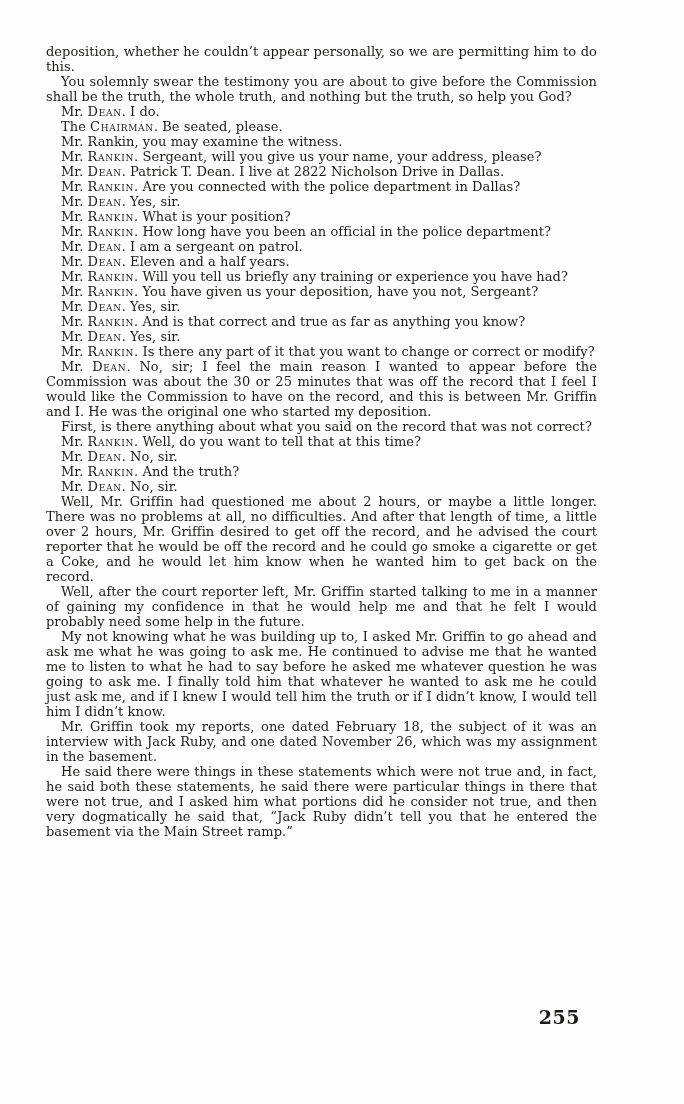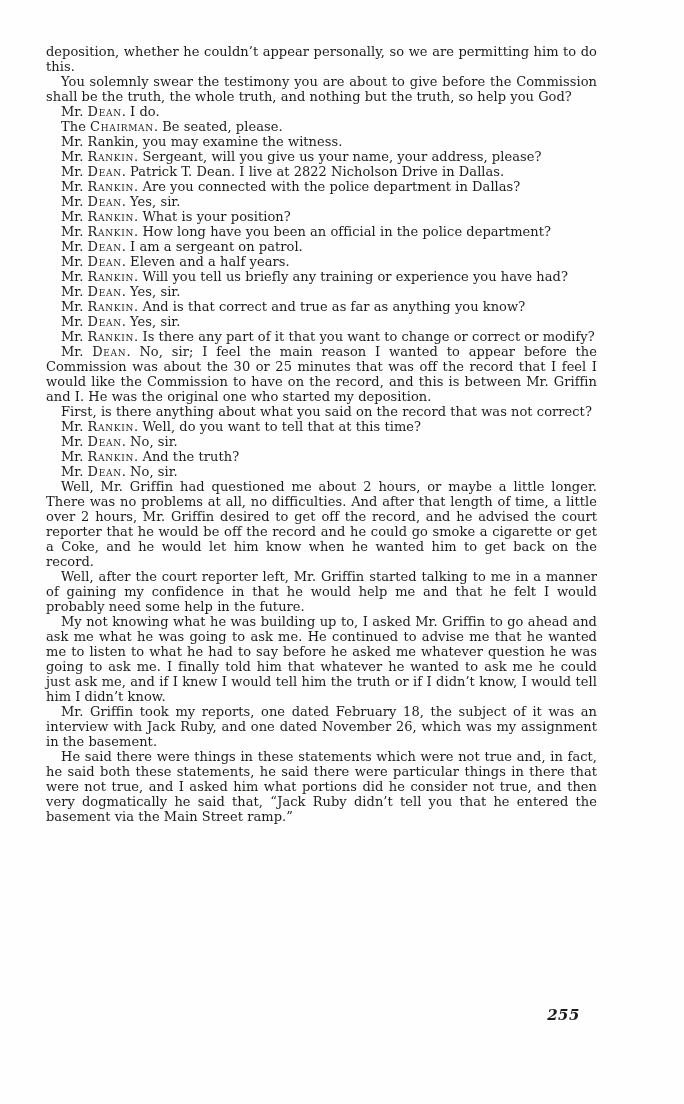--- a/index.html
+++ b/index.html
@@ -38,24 +38,23 @@
     text-indent: 15px;
   }
   .sc {
     font-variant: small-caps;
     letter-spacing: 0.7px;
   }
   .page-number {
     position: absolute;
     top: 1006px;
     right: 104px;
-    font-size: 15px;
+    font-size: 19px;
     font-weight: bold;
     letter-spacing: 0.5px;
-    font-style: italic;
   }
 </style>
 </head>
 <body>
 
 <div class="page">
   <div class="text-block">
       <p class="para"><span>deposition, whether he couldn’t appear personally, so we are permitting him to do this.</span></p>
       <p class="para indent"><span>You solemnly swear the testimony you are about to give before the Commission shall be the truth, the whole truth, and nothing but the truth, so help you God?</span></p>
       <p class="para indent"><span>Mr. </span><span class="sc">Dean</span><span>. I do.</span></p>
@@ -63,20 +62,21 @@
       <p class="para indent"><span>Mr. Rankin, you may examine the witness.</span></p>
       <p class="para indent"><span>Mr. </span><span class="sc">Rankin</span><span>. Sergeant, will you give us your name, your address, please?</span></p>
       <p class="para indent"><span>Mr. </span><span class="sc">Dean</span><span>. Patrick T. Dean.  I live at 2822 Nicholson Drive in Dallas.</span></p>
       <p class="para indent"><span>Mr. </span><span class="sc">Rankin</span><span>. Are you connected with the police department in Dallas?</span></p>
       <p class="para indent"><span>Mr. </span><span class="sc">Dean</span><span>. Yes, sir.</span></p>
       <p class="para indent"><span>Mr. </span><span class="sc">Rankin</span><span>. What is your position?</span></p>
       <p class="para indent"><span>Mr. </span><span class="sc">Rankin</span><span>. How long have you been an official in the police department?</span></p>
       <p class="para indent"><span>Mr. </span><span class="sc">Dean</span><span>. I am a sergeant on patrol.</span></p>
       <p class="para indent"><span>Mr. </span><span class="sc">Dean</span><span>. Eleven and a half years.</span></p>
       <p class="para indent"><span>Mr. </span><span class="sc">Rankin</span><span>. Will you tell us briefly any training or experience you have had?</span></p>
+      <p class="para indent"><span>Mr. </span><span class="sc">Rankin</span><span>. You have given us your deposition, have you not, Sergeant?</span></p>
       <p class="para indent"><span>Mr. </span><span class="sc">Dean</span><span>. Yes, sir.</span></p>
       <p class="para indent"><span>Mr. </span><span class="sc">Rankin</span><span>. And is that correct and true as far as anything you know?</span></p>
       <p class="para indent"><span>Mr. </span><span class="sc">Dean</span><span>. Yes, sir.</span></p>
       <p class="para indent"><span>Mr. </span><span class="sc">Rankin</span><span>. Is there any part of it that you want to change or correct or modify?</span></p>
       <p class="para indent"><span>Mr. </span><span class="sc">Dean</span><span>. No, sir; I feel the main reason I wanted to appear before the Commission was about the 30 or 25 minutes that was off the record that I feel I would like the Commission to have on the record, and this is between Mr. Griffin and I.  He was the original one who started my deposition.</span></p>
       <p class="para indent"><span>First, is there anything about what you said on the record that was not correct?</span></p>
       <p class="para indent"><span>Mr. </span><span class="sc">Rankin</span><span>. Well, do you want to tell that at this time?</span></p>
       <p class="para indent"><span>Mr. </span><span class="sc">Dean</span><span>. No, sir.</span></p>
       <p class="para indent"><span>Mr. </span><span class="sc">Rankin</span><span>. And the truth?</span></p>
       <p class="para indent"><span>Mr. </span><span class="sc">Dean</span><span>. No, sir.</span></p>

